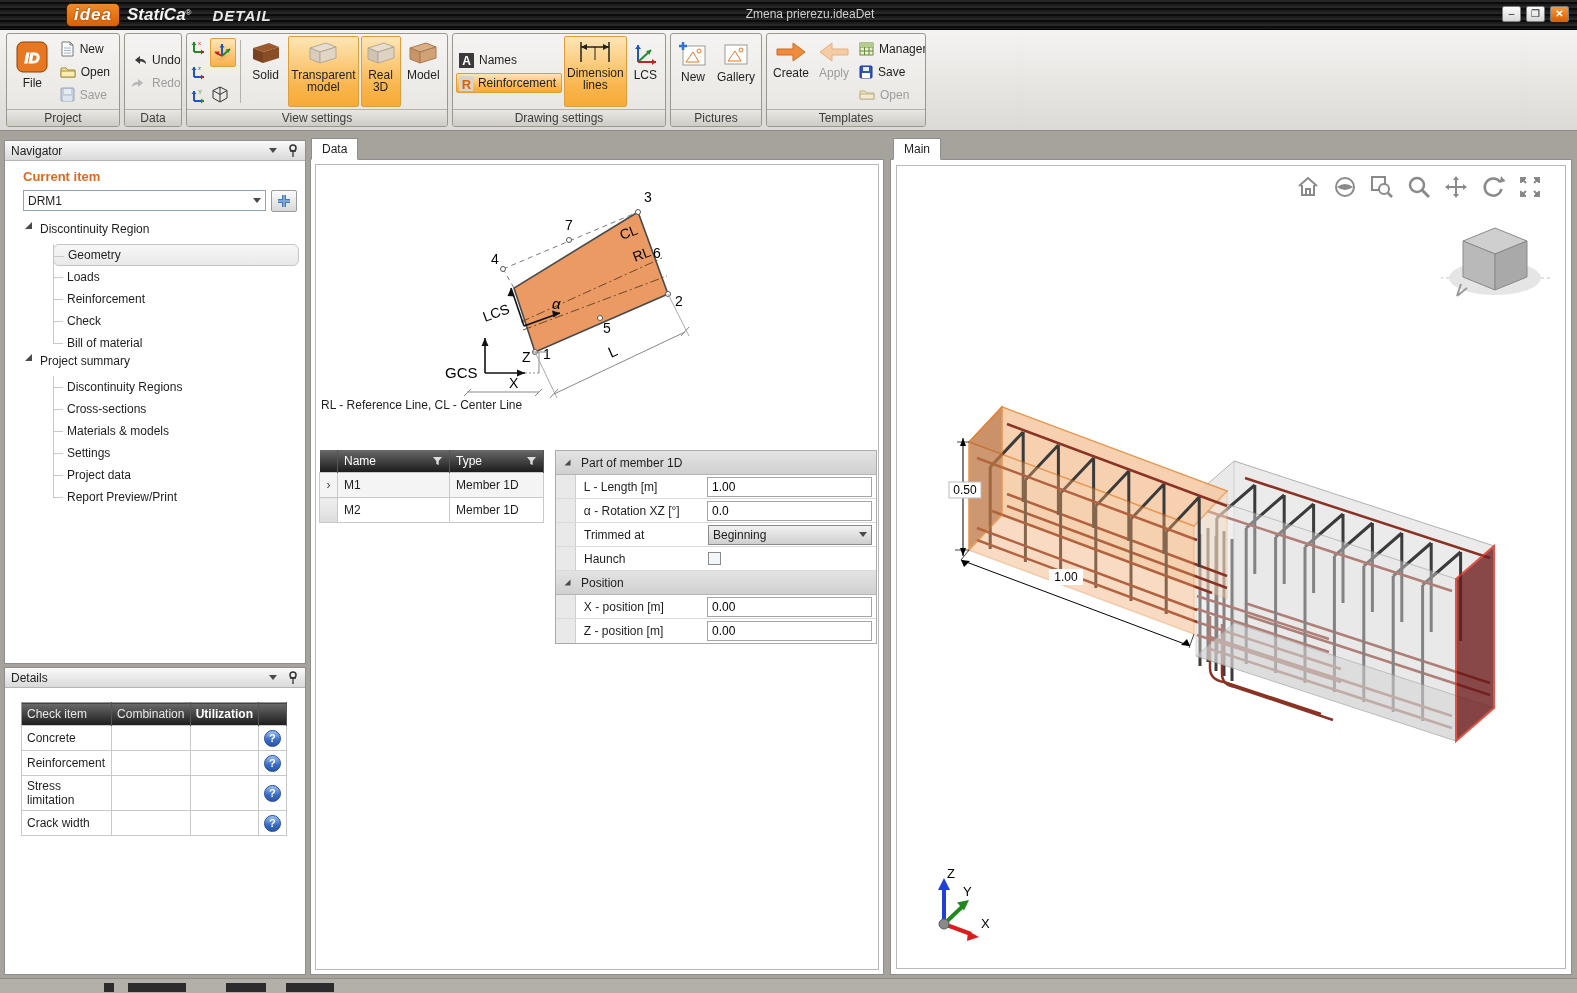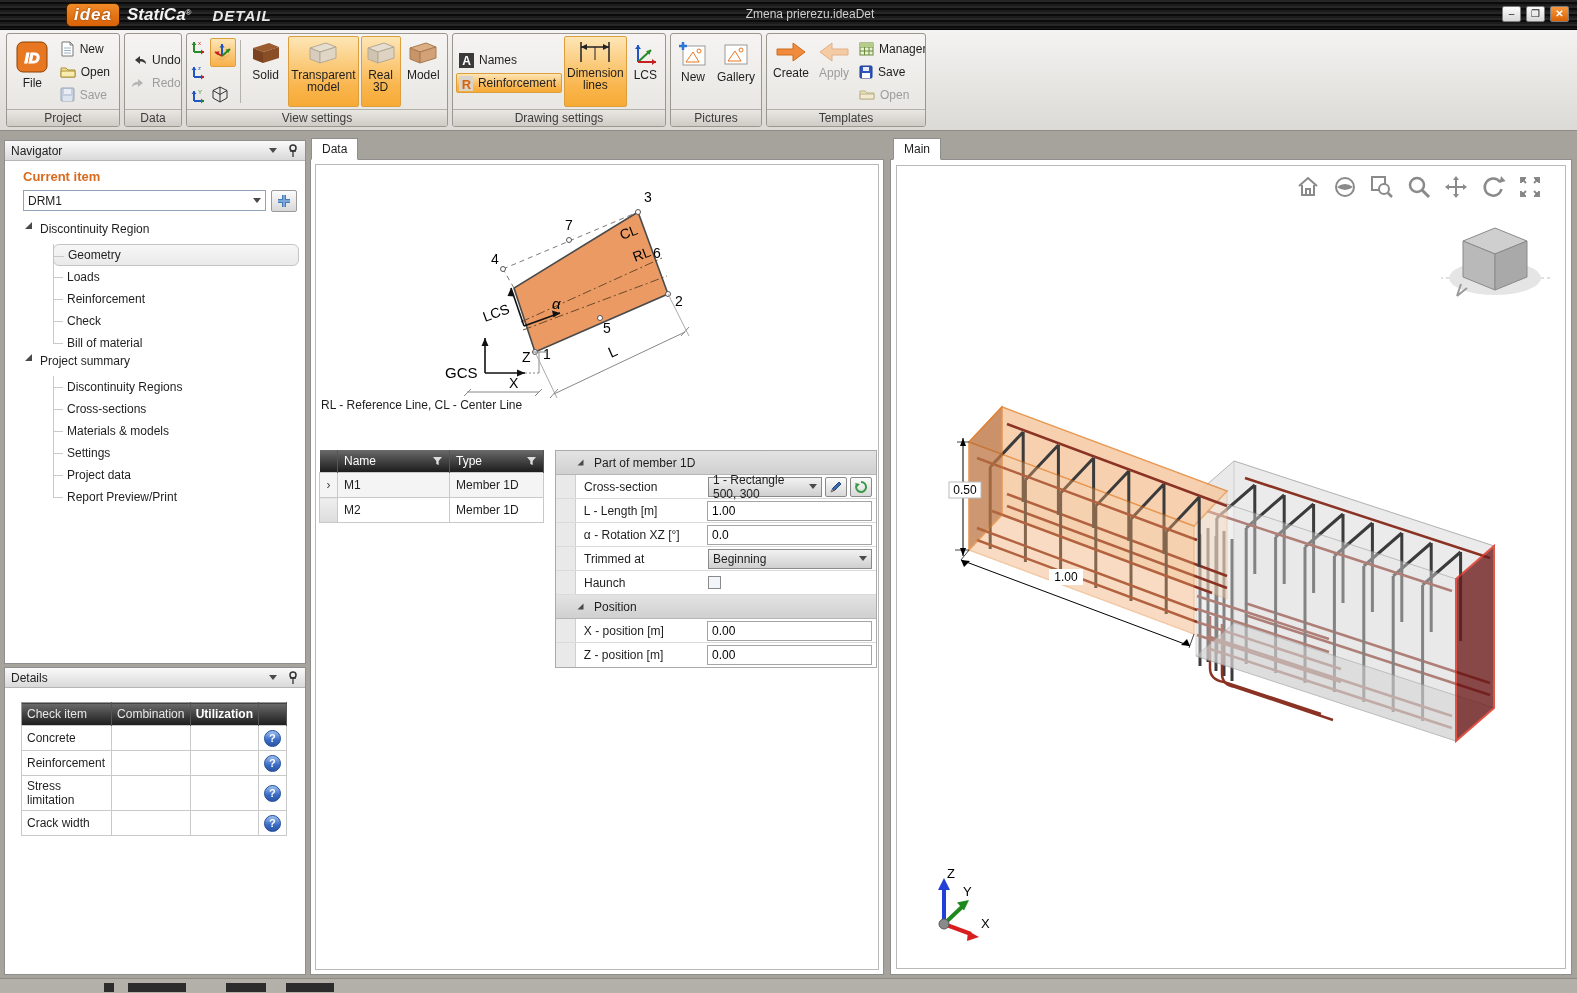--- a/index.html
+++ b/index.html
@@ -90,21 +90,21 @@
     padding:0 10px; font-size:12px; display:inline-flex; align-items:center; justify-content:center; }
   .stable th { background:linear-gradient(#6a6a6a,#1c1c1c); color:#fff; font-weight:normal; text-align:left;
     padding:4px 6px; border-right:1px solid #555; }
   .stable td { border:1px solid #c9c9c9; background:#fff; padding:3px 6px; height:25px; }
   .stable td.gut { background:linear-gradient(#efefef,#dcdcdc); width:18px; padding:0; text-align:center; color:#444; }
   .stable tr.sel td { background:#f4f4f4; }
 
   
   .pgrid { border:1px solid #aaa; }
   .pg-group { display:flex; align-items:center; gap:10px; height:24px;
-    background:linear-gradient(#e3e3e3,#d0d0d0); border-bottom:1px solid #b5b5b5; padding-left:21px; }
+    background:linear-gradient(#e3e3e3,#d0d0d0); border-bottom:1px solid #b5b5b5; padding-left:8px; }
   .pg-row { display:flex; align-items:center; height:24px; border-bottom:1px solid #dadada; }
   .pg-gut { width:20px; align-self:stretch; background:#e9e9e9; border-right:1px solid #cfcfcf; }
   .pg-lab { width:132px; padding-left:8px; }
   .pg-val { flex:1; margin-right:4px; display:flex; align-items:center; gap:3px; }
   .pg-input { flex:1; height:20px; border:1px solid #a5a5a5; font-size:12px; padding:0 4px;
     font-family:"Liberation Sans",sans-serif; background:#fff; }
   .pg-drop { flex:1; height:20px; border:1px solid #8a8a8a; background:linear-gradient(#f2f2f2,#cfcfcf);
     display:flex; align-items:center; padding:0 4px; }
   .pg-drop .sp { flex:1; }
   .mini-btn { width:22px; height:20px; border:1px solid #8a8a8a; border-radius:2px;
@@ -597,43 +597,20 @@
   </tbody>
     </table>
 
   <div class="pgrid" style="position:absolute; left:244px; top:290px; width:322px;">
     <div class="pg-group">
       <span class="texp" style="transform:scale(0.85);"></span>
       <span>Part of member 1D</span>
     </div>
     <div class="pg-row">
       <div class="pg-gut"></div>
-      <div class="pg-lab">Cross-section</div>
-      <div class="pg-val">
-        <div class="pg-drop">
-          <span>1 - Rectangle 500, 300</span>
-          <span class="sp"></span>
-            <span class="caret"></span>
-        </div>
-        <div class="mini-btn">
-          <svg width="14" height="14">
-              <path d="M2 12 L4 8 L10 2 L12 4 L6 10 Z" fill="#3a6ab0" stroke="#24457a"></path>
-              <path d="M2 12 L4.5 11 L3 9.5 Z" fill="#d8a05a"></path>
-            </svg>
-        </div>
-        <div class="mini-btn">
-          <svg width="14" height="14">
-              <path d="M7 2 a5 5 0 1 1 -4.5 3" fill="none" stroke="#3a9a4a" stroke-width="2"></path>
-              <path d="M1 3 L3 7 L6 4 Z" fill="#3a9a4a"></path>
-            </svg>
-        </div>
-      </div>
-    </div>
-    <div class="pg-row">
-      <div class="pg-gut"></div>
       <div class="pg-lab">L - Length [m]</div>
       <div class="pg-val">
           <input class="pg-input" value="1.00" style="">
         </div>
     </div>
     <div class="pg-row">
       <div class="pg-gut"></div>
       <div class="pg-lab">α - Rotation XZ [°]</div>
       <div class="pg-val">
           <input class="pg-input" value="0.0" style="">

